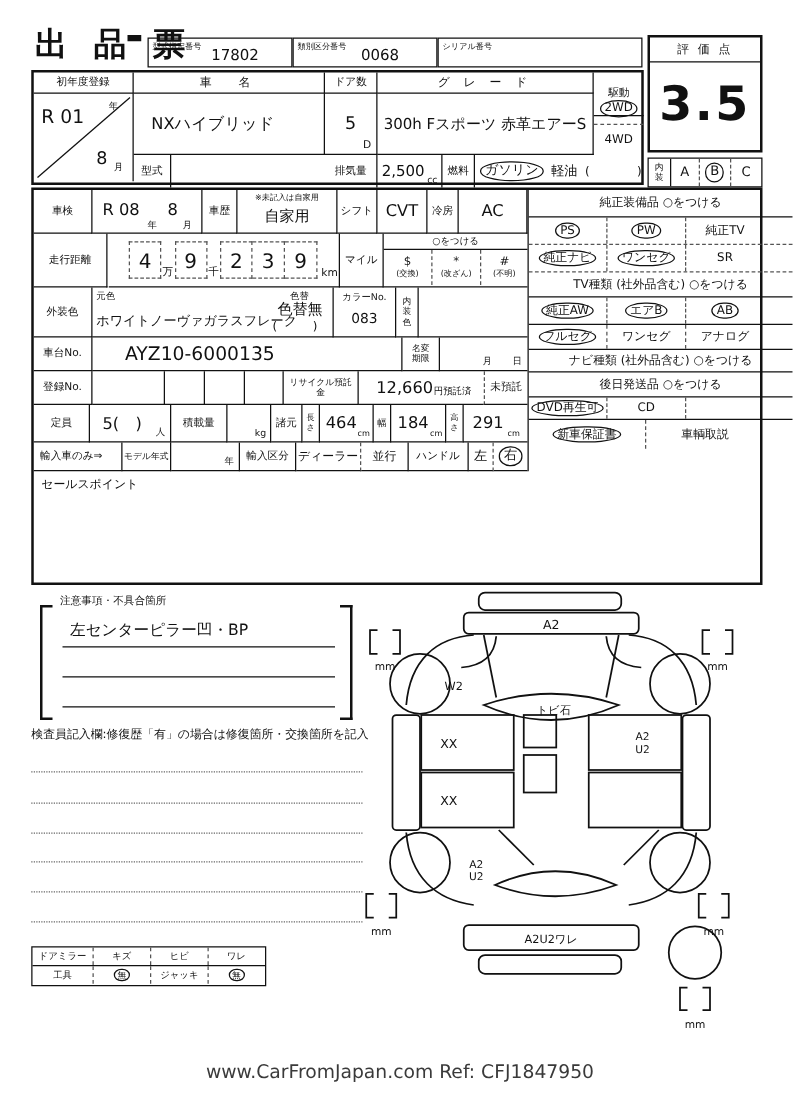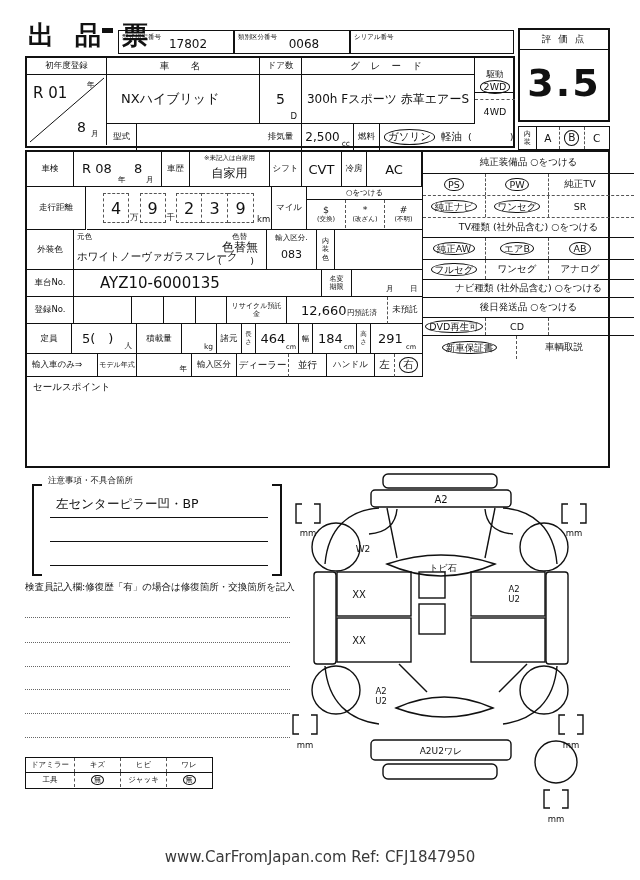--- a/index.html
+++ b/index.html
@@ -166,21 +166,21 @@
 
     <div class="a br bb c s8" style="left:0;top:78px;width:47px;height:40px">外装色</div>
     <div class="a br bb" style="left:47px;top:78px;width:193px;height:40px">
       <div class="a s7" style="left:3px;top:2px">元色</div>
       <div class="a s10" style="left:3px;top:20px;white-space:nowrap">ホワイトノーヴァガラスフレーク</div>
       <div class="a s7" style="left:158px;top:2px">色替</div>
       <div class="a s12" style="left:148px;top:9px">色替無</div>
       <div class="a s9" style="left:144px;top:25px">(　　　)</div>
     </div>
     <div class="a br bb" style="left:240px;top:78px;width:50px;height:40px">
-      <div class="s7" style="text-align:center;padding-top:3px">輸入区分.</div>
+      <div class="s7" style="text-align:center;padding-top:3px">カラーNo.</div>
       <div class="c s11" style="height:22px">083</div>
     </div>
     <div class="a br bb c" style="left:290px;top:78px;width:18px;height:40px">
       <div class="stack" style="width:9px;font-size:7px">内装色</div>
     </div>
     <div class="a bb" style="left:308px;top:78px;width:87px;height:40px"></div>
 
     <div class="a br bb c s8" style="left:0;top:118px;width:47px;height:27px">車台No.</div>
     <div class="a br bb cs s15" style="left:47px;top:118px;width:248px;height:27px;padding-left:26px">AYZ10-6000135</div>
     <div class="a br bb c" style="left:295px;top:118px;width:30px;height:27px">

